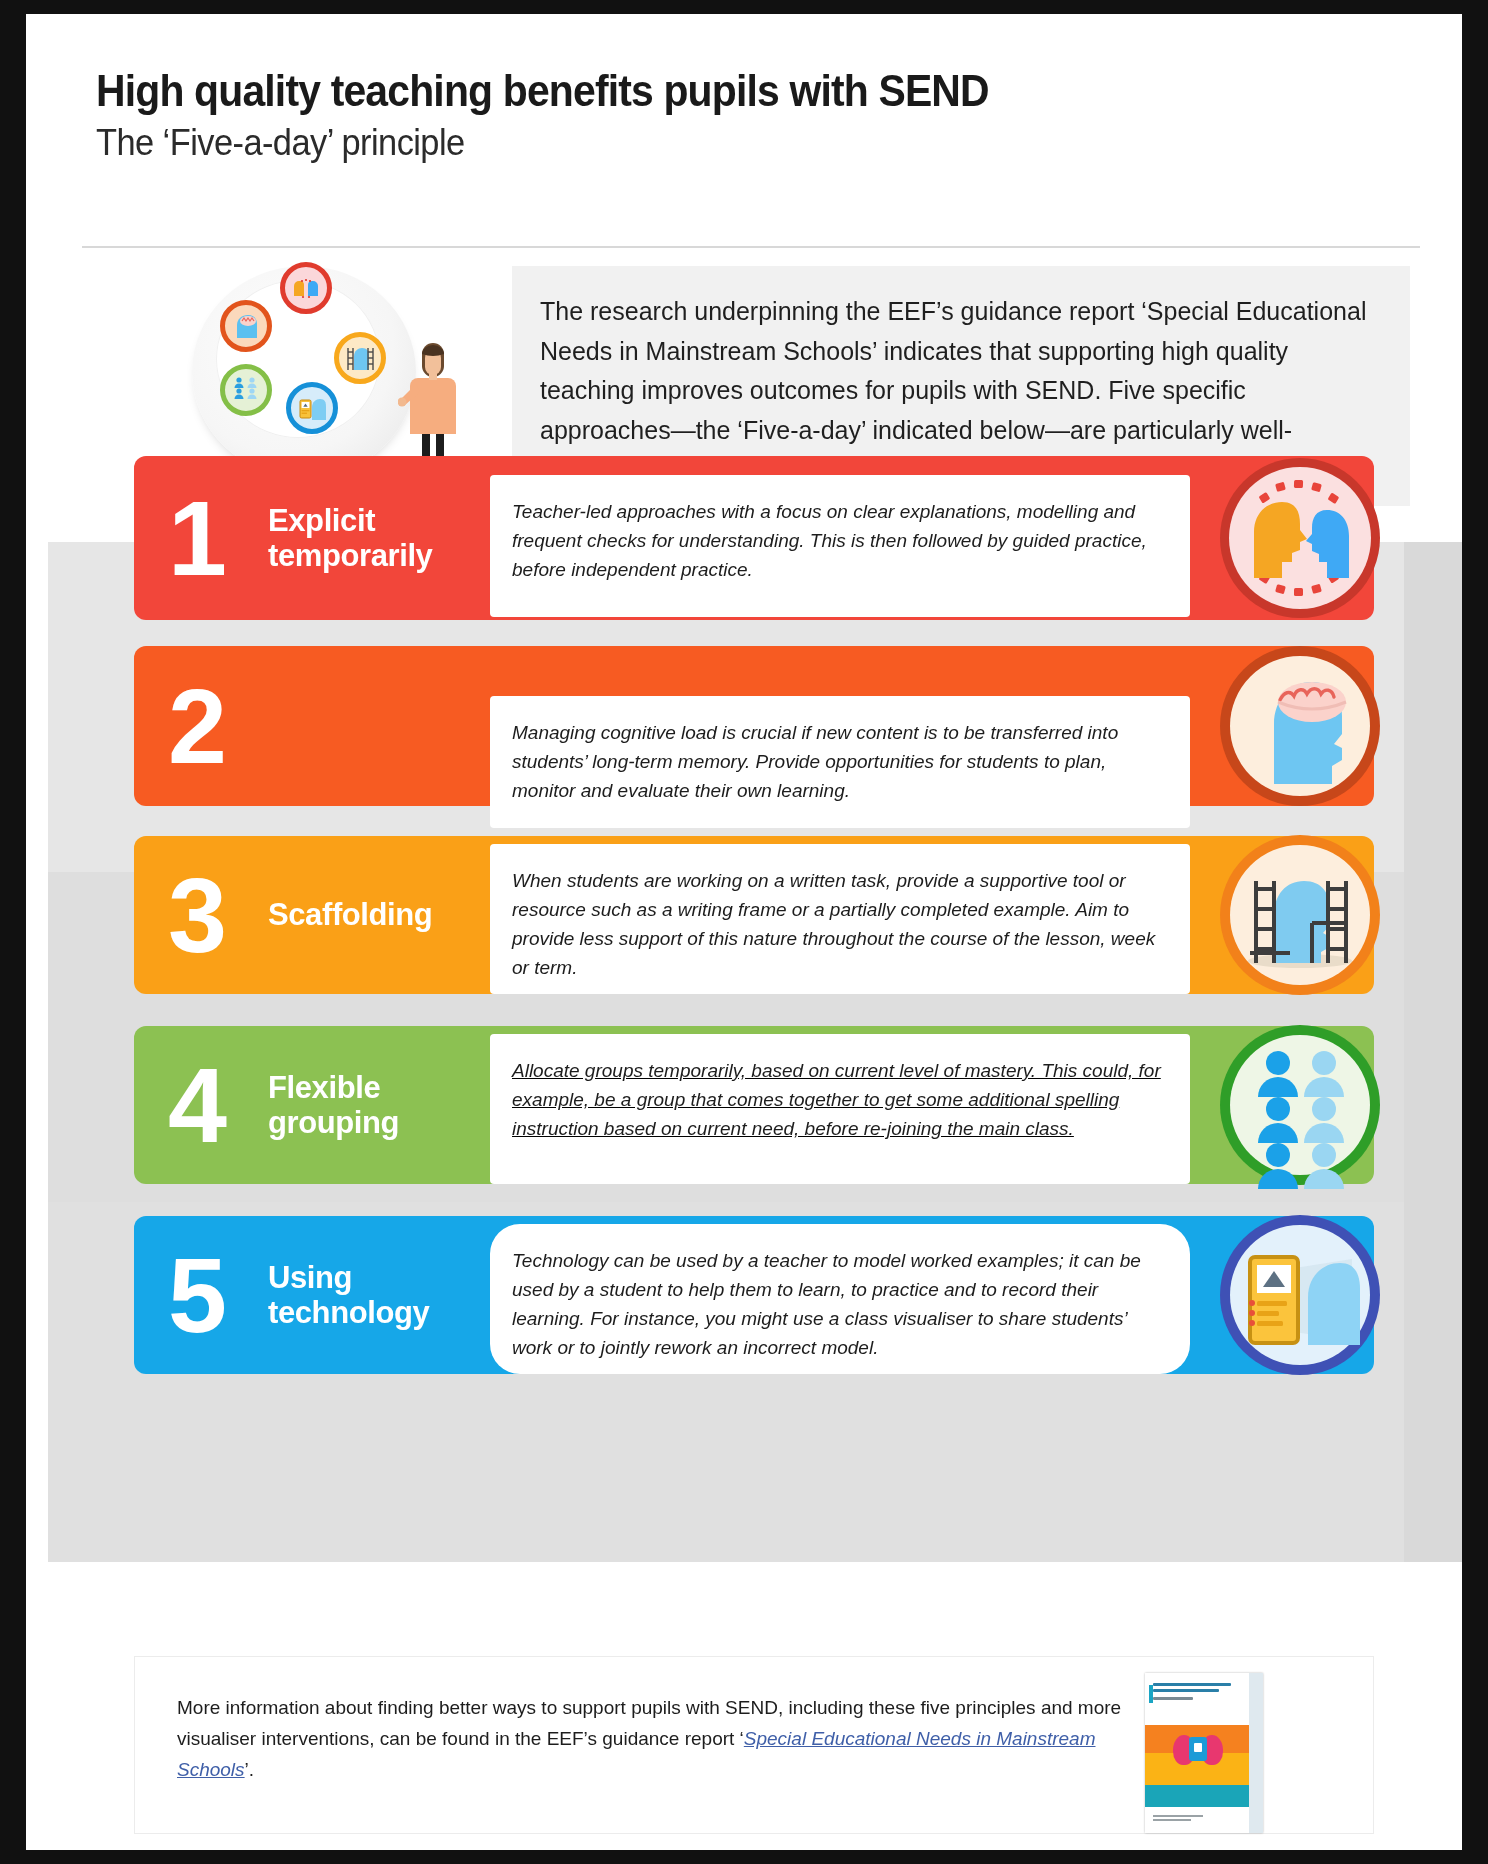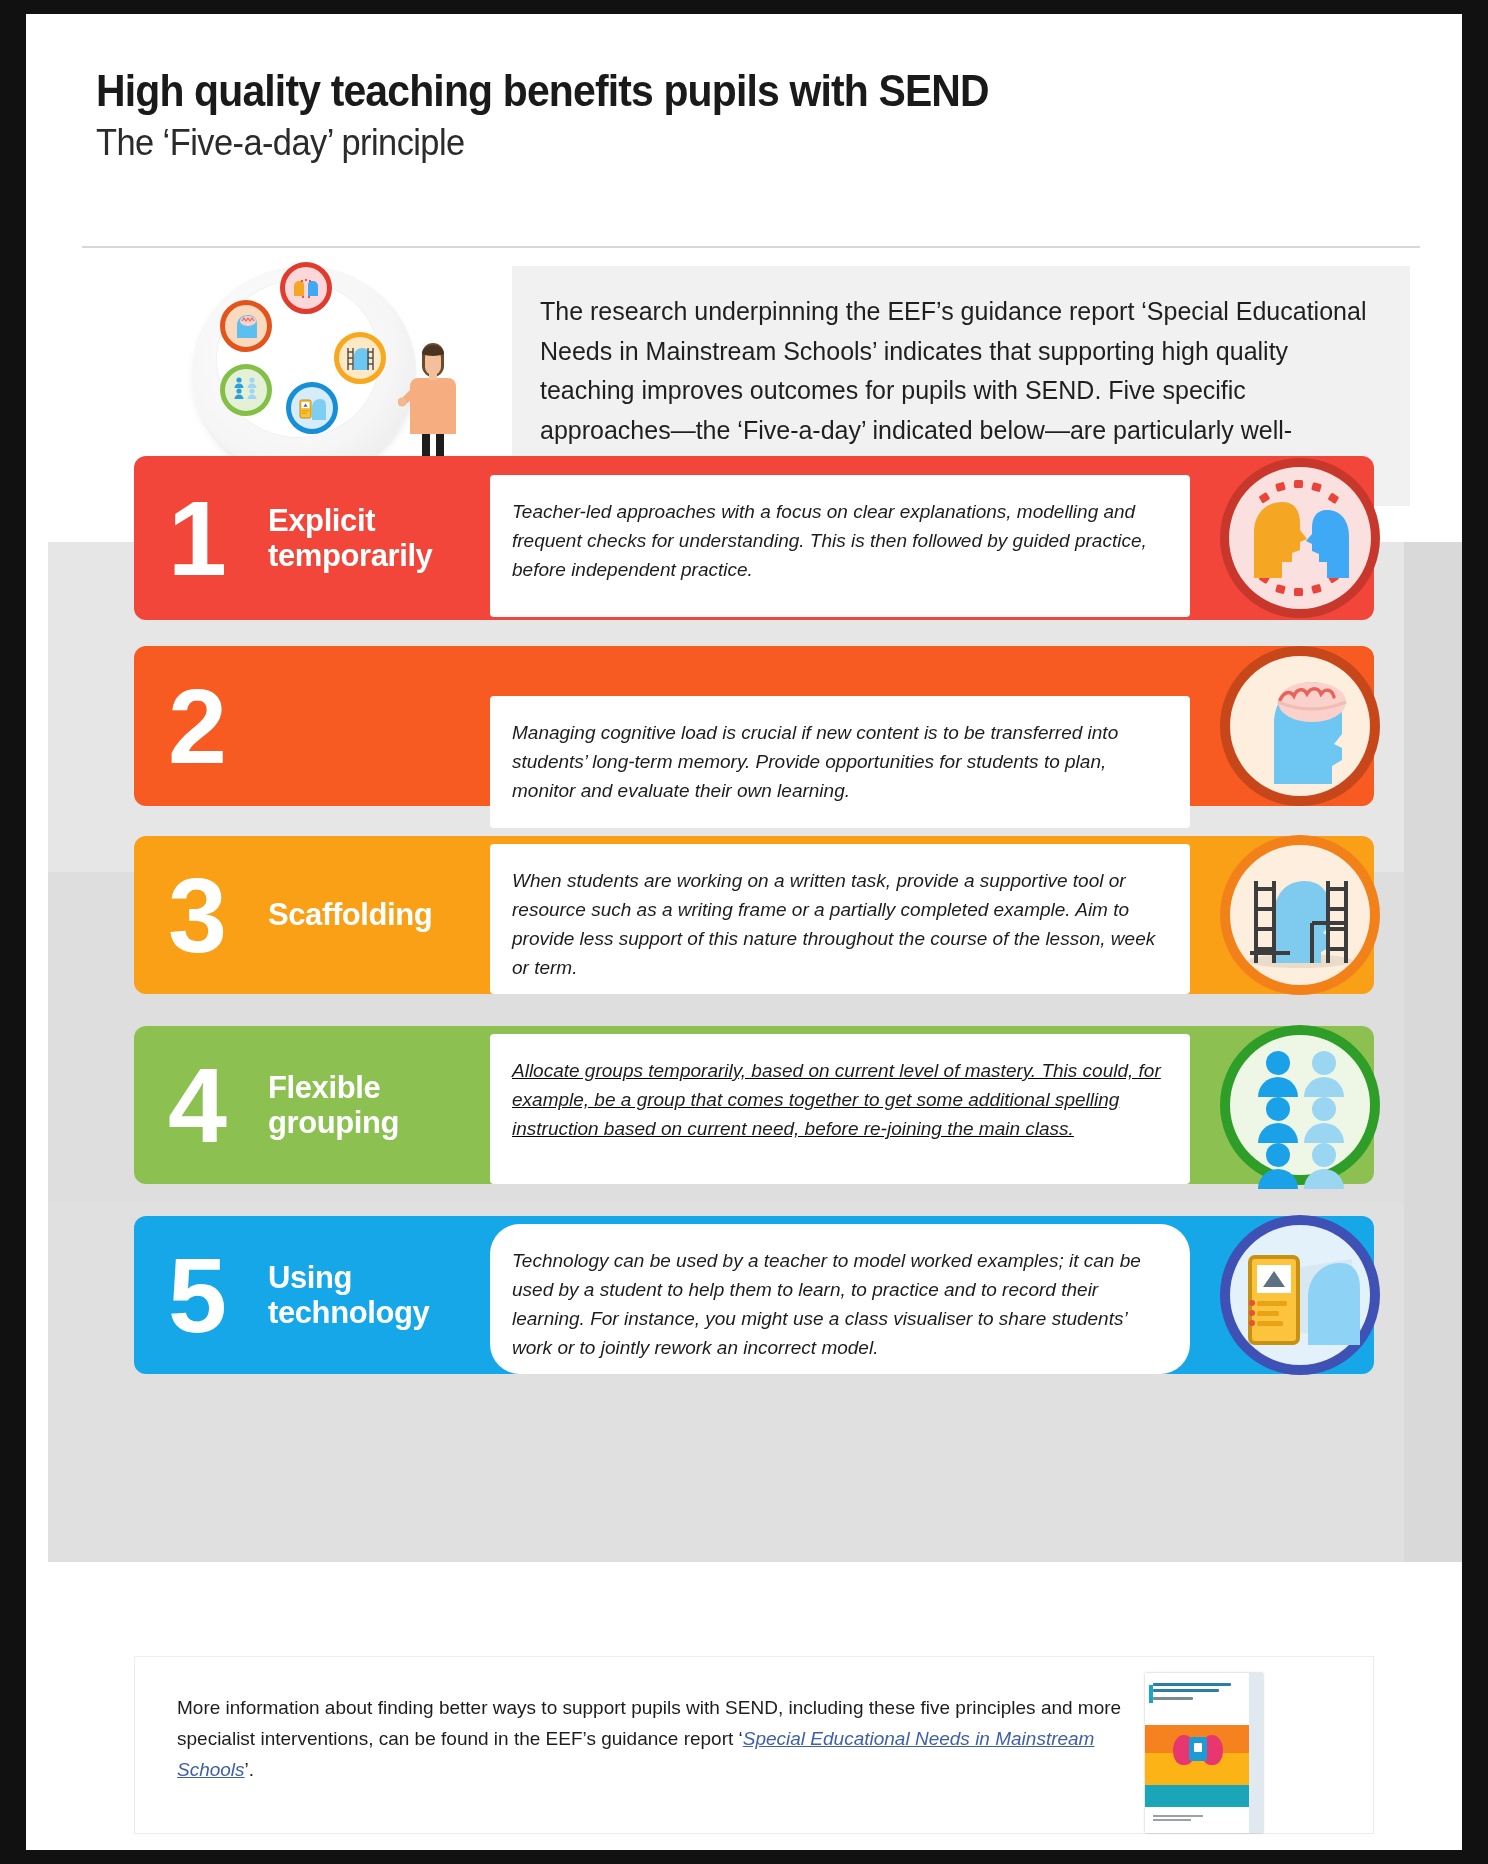--- a/index.html
+++ b/index.html
@@ -523,21 +523,21 @@
         <rect x="41" y="100" width="22" height="5" rx="1.5" fill="#e8a317"></rect>
         <rect x="41" y="110" width="26" height="5" rx="1.5" fill="#e8a317"></rect>
         <circle cx="36" cy="92" r="3" fill="#e8503a"></circle>
         <circle cx="36" cy="102" r="3" fill="#e8503a"></circle>
         <circle cx="36" cy="112" r="3" fill="#e8503a"></circle>
       </svg>
     </div>
   </div>
 
   <div class="footer">
-    <p><span>More information about finding better ways to support pupils with SEND, including these five principles and more specialist interventions, can be found in the EEF’s guidance report ‘</span><a href="#">Special Educational Needs in Mainstream Schools</a><span>’.</span></p>
+    <p><span>More information about finding better ways to support pupils with SEND, including these five principles and more visualiser interventions, can be found in the EEF’s guidance report ‘</span><a href="#">Special Educational Needs in Mainstream Schools</a><span>’.</span></p>
 
     <div class="report-thumb">
       <div class="rt-spine"></div>
       <div class="rt-bar"></div>
       <div class="rt-head">
         <div class="rt-line" style="width:78px"></div>
         <div class="rt-line" style="width:66px"></div>
         <div class="rt-line" style="width:40px;margin-top:5px;background:#7a8a93"></div>
       </div>
       <div class="rt-img">

